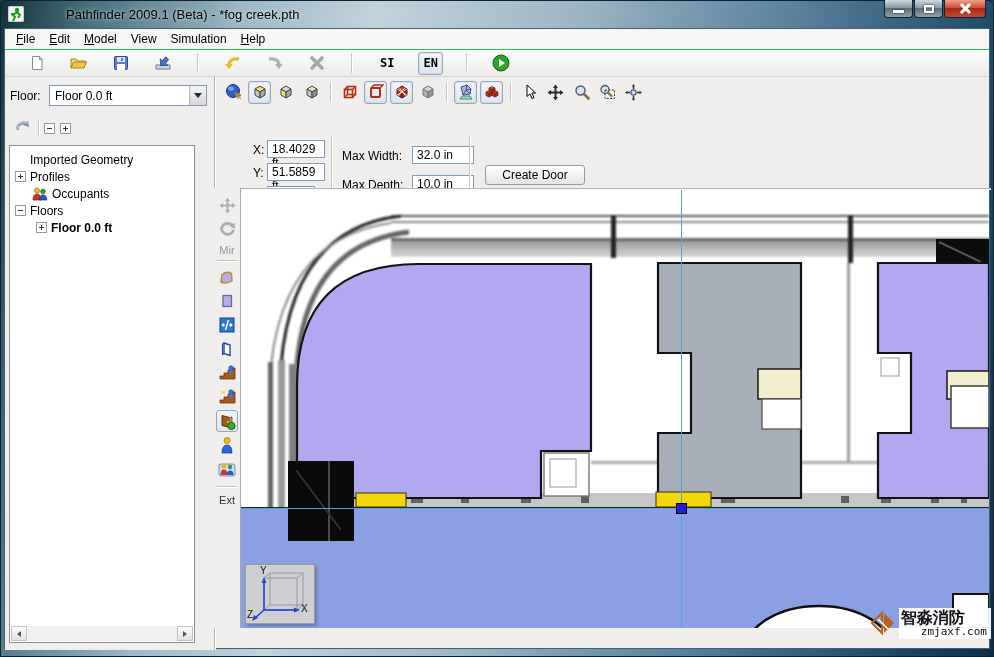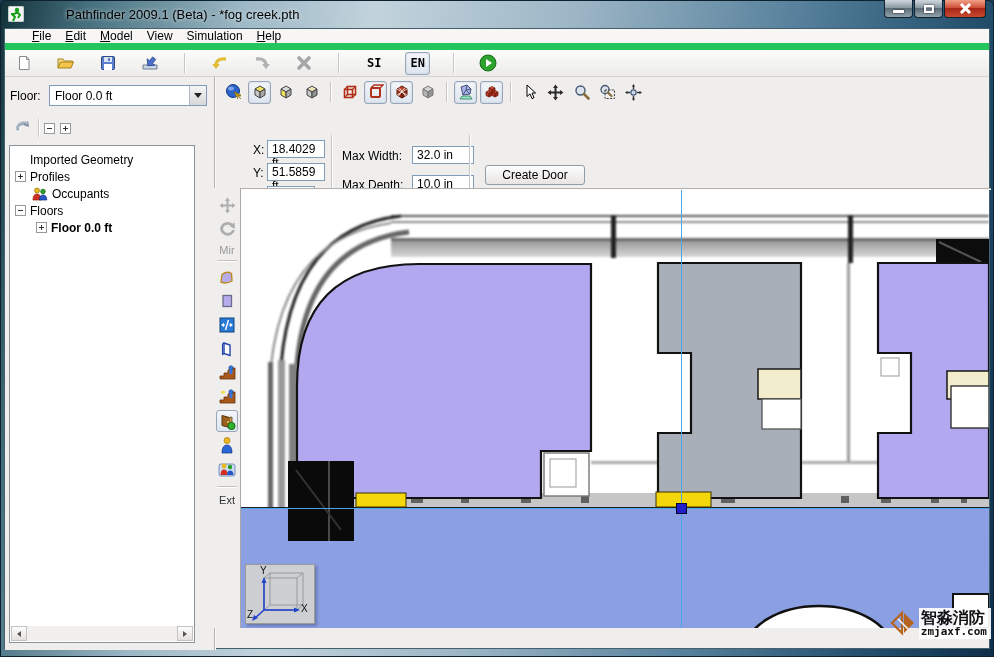--- a/index.html
+++ b/index.html
@@ -17,23 +17,23 @@
   .win-btn { width:29px; height:18px; border:1px solid #10222e; border-top:none; display:flex; align-items:center; justify-content:center;
     background:linear-gradient(#cfd8de,#8c9aa4 45%,#5d6d78 50%,#93a3ad); border-radius:0 0 4px 4px; margin-left:1px; }
   .win-btn.close { width:42px; background:linear-gradient(#f0a088,#d05038 45%,#a82818 50%,#c84830); }
   .glyph-min { width:11px; height:3px; background:#fff; margin-top:6px; box-shadow:0 0 2px #000; }
   .glyph-max { width:10px; height:8px; border:2px solid #fff; box-shadow:0 0 2px #000; }
   .xbar { position:absolute; width:13px; height:3px; background:#fff; border-radius:1px; }
 
   .content { left:4px; top:28px; width:986px; height:621px; background:#efeeed; border:1px solid #42606e; }
 
   
-  .menubar { left:0; top:0; width:984px; height:21px; background:#f7f6f5; border-bottom:7px solid #22c55e; display:flex; align-items:center; padding-left:20px; }
+  .menubar { left:0; top:0; width:984px; height:21px; background:#f7f6f5; border-bottom:1px solid #22c55e; display:flex; align-items:center; padding-left:4px; }
   .menu-item { padding:2px 7px; }
-  .toolbar1 { left:0; top:21px; width:984px; height:27px; background:linear-gradient(#fcfcfb,#ecebe9); border-bottom:1px solid #d6d4d2; display:flex; align-items:center; padding-left:7px; gap:19px; }
+  .toolbar1 { left:0; top:21px; width:984px; height:27px; background:linear-gradient(#fcfcfb,#ecebe9); border-bottom:1px solid #d6d4d2; display:flex; align-items:center; padding-left:20px; gap:19px; }
   .tb-btn { width:23px; height:23px; display:flex; align-items:center; justify-content:center; border:1px solid transparent; border-radius:3px; }
   .tb-btn.pressed { border:1px solid #98a6b8; background:linear-gradient(#f3f6fa,#dde5ef); box-shadow:inset 0 0 2px #b8c4d4; }
   .tb-text { font-family:"DejaVu Sans Mono", monospace; font-weight:bold; font-size:12px; padding:2px 4px; }
   .sepv { width:1px; height:20px; background:#c8c6c4; margin:0 4px; box-shadow:1px 0 0 #fff; }
 
   .toolbar2 { left:211px; top:48px; width:775px; height:30px; display:flex; align-items:center; padding-left:6px; gap:3px; }
 
   
   .leftcol { left:0; top:48px; width:209px; height:573px; background:#efeeed; }
   .vdivider { left:209px; top:48px; width:1px; height:573px; background:#b4b2b0; box-shadow:1px 0 0 #fbfaf9; }
@@ -75,21 +75,21 @@
   .crossh-v { width:1px; background:#4aa6e6; top:0; height:438px; }
   .crossh-h { height:1px; background:#4aa6e6; left:0; width:748px; }
   .axisbox { left:4px; top:374px; width:70px; height:60px; background:rgba(210,210,208,.92); border:1px solid #9a9a98; box-shadow:2px 2px 3px rgba(0,0,0,.25); }
   .axis-lbl { position:absolute; font-size:10px; color:#111; }
 
   
   .statusbar { left:233px; top:599px; width:753px; height:22px; background:#f1f0ef; border-top:1px solid #b4b2b0; display:flex; align-items:center; padding-left:8px; }
   .watermark { left:806px; top:572px; width:180px; height:44px; display:flex; align-items:center; justify-content:flex-end; gap:4px; z-index:60; }
   .wm-text { background:rgba(255,255,255,.92); text-align:left; padding:1px 4px 1px 2px; }
   .wm-line1 { font-size:16px; font-weight:bold; color:#111; line-height:17px; }
-  .wm-line2 { font-size:11px; font-weight:bold; color:#111; line-height:12px; font-family:"DejaVu Sans Mono", monospace; }
+  .wm-line2 { font-size:11px; font-weight:normal; color:#111; line-height:12px; font-family:"DejaVu Sans Mono", monospace;margin-left:20px; }
   u { text-decoration:underline; }
 </style>
 </head>
 <body>
 
 <div class="abs frame"></div>
 
 <div class="abs titlebar">
   <span class="abs" style="left:8px;top:6px;width:16px;height:16px;">
     <svg width="16" height="16">

